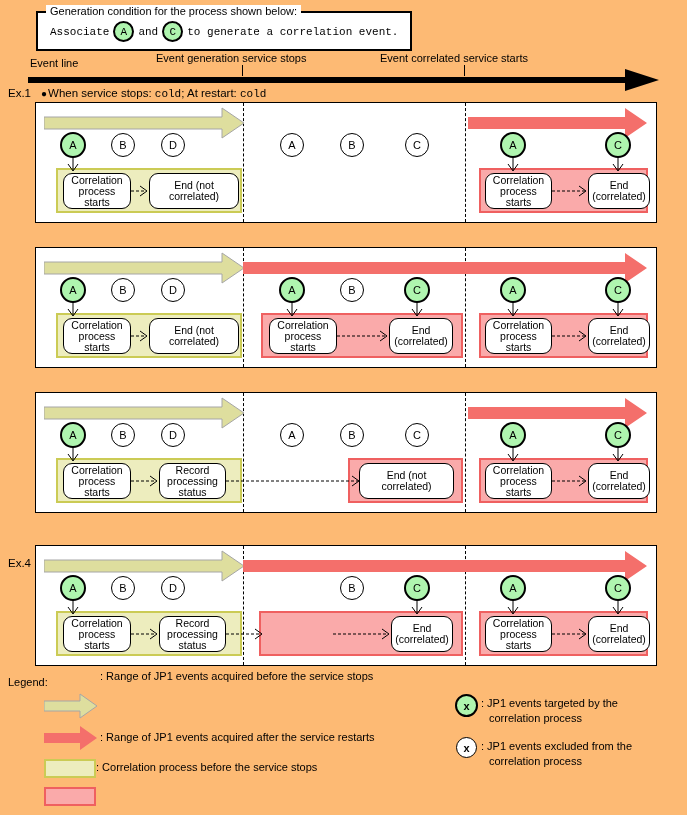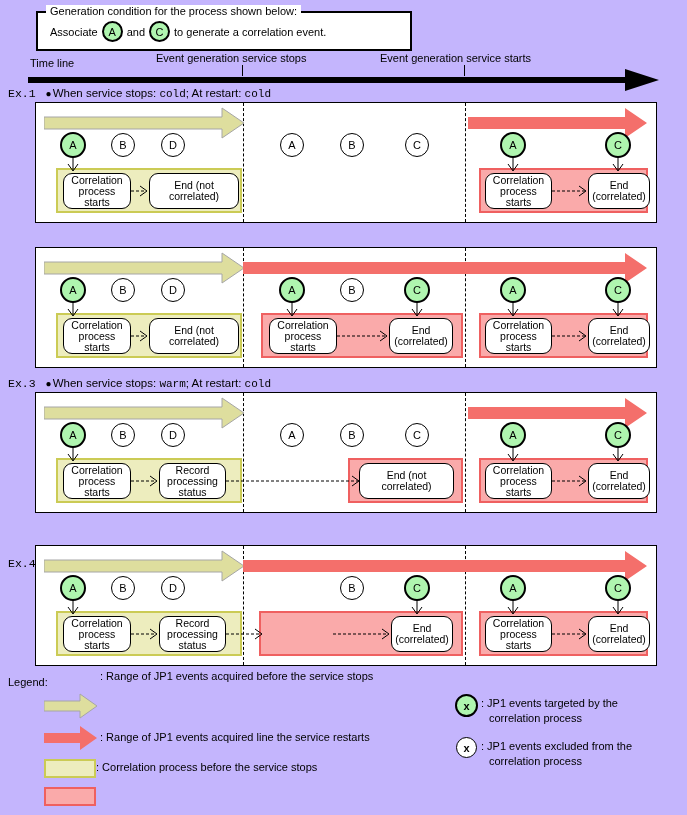--- a/index.html
+++ b/index.html
@@ -1,32 +1,32 @@
 <!DOCTYPE html>
 <html style="--olive_arrow: #DEDE9E; --gray_border: #A6A6A6; --olive_strip: #EDEDBE; --olive_strip_border: #CBCB55; --red_arrow: #F46F6B; --pink_strip: #FAAAAA; --pink_strip_border: #EF6060; --green_event: #AFF5AF;"><head>
 <meta charset="utf-8">
 <style>
   html,body{margin:0;padding:0;background:#fff;}
   body{font-family:"Liberation Sans",sans-serif;color:#000;}
-  #stage{position:relative;width:687px;height:815px;background:#c4b5fd;overflow:hidden;font-size:11px;}
+  #stage{position:relative;width:687px;height:815px;background:#fdba74;overflow:hidden;font-size:11px;}
   .abs{position:absolute;}
   .pre{white-space:pre;}
   
   .cond-box{position:absolute;left:36px;top:11px;width:372px;height:36px;border:2px solid #000;background:#fff;}
   .cond-title{position:absolute;top:-8px;left:8px;background:#fff;padding:0 4px;font-size:11px;white-space:nowrap;}
-  .cond-row{display:flex;align-items:center;margin:8px 0 0 12px;font-size:11px;}
+  .cond-row{display:flex;align-items:center;margin:8px 0 0 12px;font-size:11px;font-family:Liberation Mono, monospace;}
   .cond-circle{box-sizing:border-box;width:21px;height:21px;border:2px solid #000;border-radius:50%;
     background:var(--green_event,#AFF5AF);display:flex;align-items:center;justify-content:center;
     font-size:11px;margin:0 4px;flex:0 0 auto;}
   
   .tl-label{position:absolute;font-size:11px;white-space:nowrap;}
   .tick{position:absolute;width:1px;height:11px;background:#000;}
   
   .ex-label{position:absolute;left:8px;font-size:11.5px;white-space:nowrap;height:14px;}
-  .exid{margin-right:10px;font-family:Liberation Mono, monospace;}
+  .exid{margin-right:10px;}
   .bullet{font-size:10px;margin-right:1px;}
   .mono{font-family:"Liberation Mono","DejaVu Sans Mono",monospace;font-size:11px;}
   .ex-box{position:absolute;left:35px;width:620px;height:119px;border:1px solid #000;background:#fff;}
   .divider{position:absolute;top:0;height:119px;width:0;border-left:1px dashed #000;}
   .circle{position:absolute;box-sizing:border-box;width:24px;height:24px;border:1px solid #000;border-radius:50%;
     background:#fff;display:flex;align-items:center;justify-content:center;font-size:11px;top:30px;}
   .circle.green{width:26px;height:26px;border:2px solid #000;background:var(--green_event,#AFF5AF);top:29px;}
   .strip{position:absolute;top:65px;height:45px;box-sizing:border-box;}
   .strip.olive{background:var(--olive_strip,#EDEDBE);border:2px solid var(--olive_strip_border,#CBCB55);}
   .strip.pink{background:var(--pink_strip,#FAAAAA);border:2px solid var(--pink_strip_border,#EF6060);}
@@ -64,23 +64,23 @@
           <span>A</span>
         </span>
       <span>and</span>
       <span class="cond-circle">
           <span>C</span>
         </span>
       <span class="pre">to generate a correlation event.</span>
     </div>
   </div>
 
-  <div class="tl-label" style="left:30px;top:57px">Time line</div>
+  <div class="tl-label" style="left:30px;top:57px">Event line</div>
   <div class="tl-label" style="left:156px;top:52px">Event generation service stops</div>
-  <div class="tl-label" style="left:380px;top:52px">Event generation service starts</div>
+  <div class="tl-label" style="left:380px;top:52px">Event correlated service starts</div>
   <div class="tick" style="left:242px;top:65px"></div>
   <div class="tick" style="left:464px;top:65px"></div>
   <svg class="abs" style="left:28px;top:68px" width="632" height="24">
     <polygon class="blackA" points="0,9 597,9 597,1 631,12 597,23 597,15 0,15"></polygon>
   </svg>
 
   <div class="ex-label" style="top:87px">
     <span class="exid">Ex.1</span><span class="bullet">●</span><span class="pre">When service stops: </span><span class="mono">cold</span><span class="pre">; At restart: </span><span class="mono">cold</span>
   </div>
   <div class="ex-box" style="top:102px">
@@ -233,23 +233,20 @@
       </div>
     <div class="pbox" style="left:552px;width:62px">
         <span>End (correlated)</span>
       </div>
     <svg class="abs darr" style="left:516px;top:82px" width="36" height="12">
         <line x1="0" y1="6" x2="33" y2="6"></line>
         <polyline points="27,1 34,6 27,11"></polyline>
       </svg>
   </div>
 
-  <div class="ex-label" style="top:377px">
-    <span class="exid">Ex.3</span><span class="bullet">●</span><span class="pre">When service stops: </span><span class="mono">warm</span><span class="pre">; At restart: </span><span class="mono">cold</span>
-  </div>
   <div class="ex-box" style="top:392px">
     <div class="divider" style="left:207px"></div>
     <div class="divider" style="left:429px"></div>
     <svg class="abs" style="left:8px;top:4px" width="202" height="32">
         <polygon class="oliveA" points="0,10 178,10 178,1 200,16 178,31 178,22 0,22"></polygon>
       </svg>
     <svg class="abs" style="left:432px;top:4px" width="181" height="32">
         <polygon class="redA" points="0,10 157,10 157,1 179,16 157,31 157,22 0,22"></polygon>
       </svg>
     <div class="strip olive" style="left:20px;width:186px"></div>
@@ -408,21 +405,21 @@
   <div class="lgd-title">Legend:</div>
 
   <svg class="abs" style="left:44px;top:693px" width="54" height="26">
       <polygon class="oliveA" points="0,8 36,8 36,1 53,13 36,25 36,18 0,18"></polygon>
     </svg>
   <div class="lgd-text" style="left:100px;top:670px">: Range of JP1 events acquired before the service stops</div>
 
   <svg class="abs" style="left:44px;top:725px" width="54" height="26">
       <polygon class="redA" points="0,8 36,8 36,1 53,13 36,25 36,18 0,18"></polygon>
     </svg>
-  <div class="lgd-text" style="left:100px;top:731px">: Range of JP1 events acquired line the service restarts</div>
+  <div class="lgd-text" style="left:100px;top:731px">: Range of JP1 events acquired after the service restarts</div>
 
   <div class="lgd-swatch olive" style="left:44px;top:759px"></div>
   <div class="lgd-text" style="left:96px;top:761px">: Correlation process before the service stops</div>
 
   <div class="lgd-swatch pink" style="left:44px;top:787px"></div>
 
   <div class="lgd-circle green" style="left:455px;top:694px">
       <span>x</span>
     </div>
   <div class="lgd-text" style="left:481px;top:697px">: JP1 events targeted by the</div>

